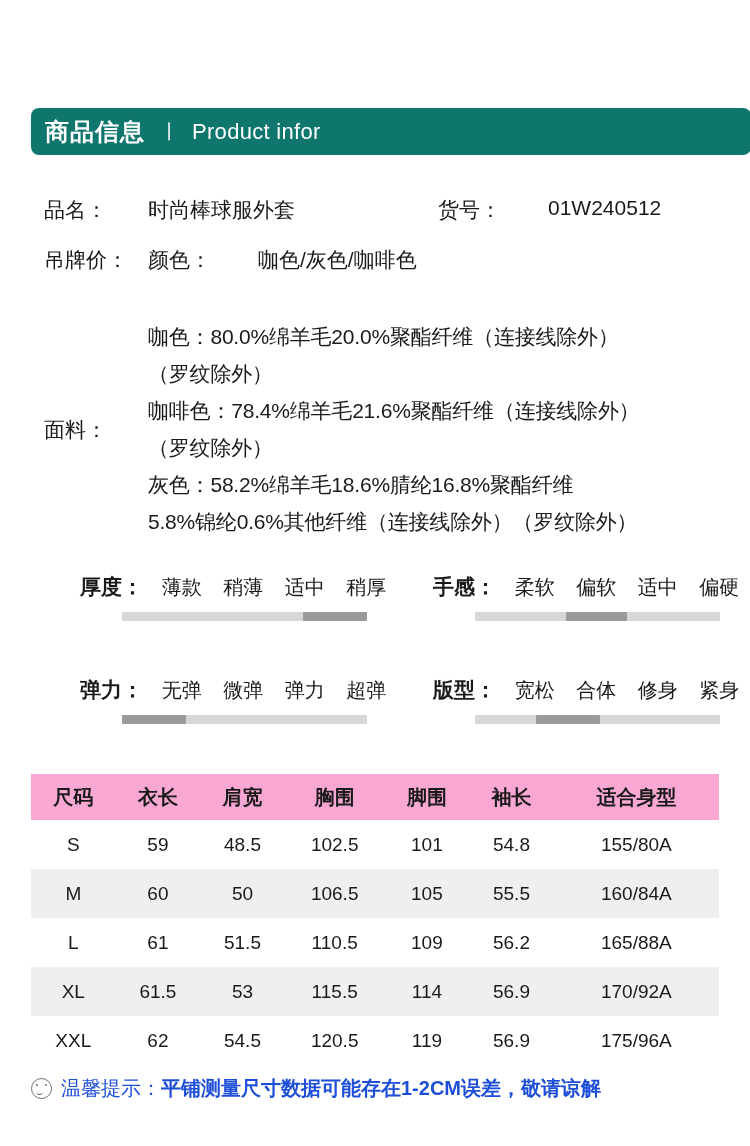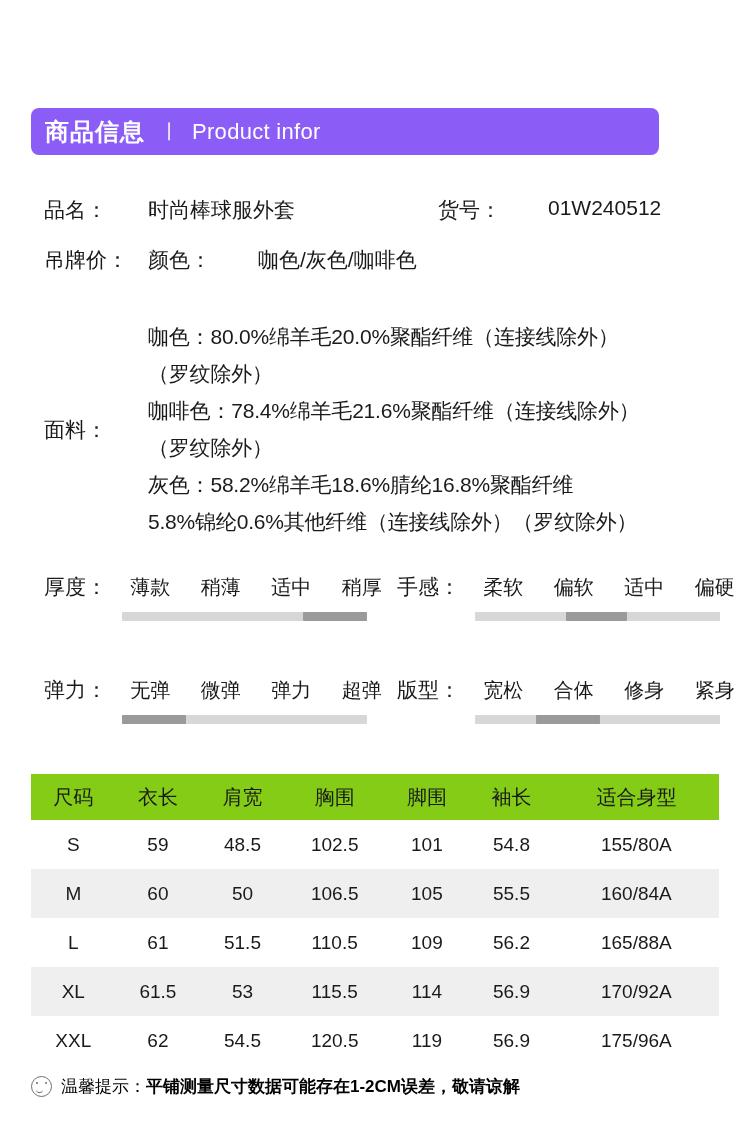--- a/index.html
+++ b/index.html
@@ -19,23 +19,23 @@
     width: 750px;
     height: 1146px;
     overflow: hidden;
   }
 
   
   .banner {
     position: absolute;
     left: 31px;
     top: 108px;
-    width: 628px;
+    width: 720px;
     height: 47px;
-    background: #8b5cf6;
+    background: #0f766e;
     border-radius: 8px;
     display: flex;
     align-items: center;
     padding-left: 14px;
     box-sizing: border-box;
   }
   .banner-cn {
     color: #ffffff;
     font-size: 24px;
     font-weight: bold;
@@ -117,23 +117,24 @@
   .attr {
     width: 353px;
     box-sizing: border-box;
   }
   .attr-head {
     display: flex;
     align-items: baseline;
   }
   .attr-title {
     font-size: 21px;
-    font-weight: normal;
+    font-weight: bold;
     white-space: nowrap;
     margin-right: 8px;
+    margin-left: 36px;
   }
   .attr-opts {
     display: flex;
     flex: 1;
     margin-top: 18px;
   }
   .attr-opt {
     flex: 1;
     text-align: center;
     font-size: 20px;
@@ -167,41 +168,41 @@
   }
   .table td, .table th {
     font-size: 19px;
     font-weight: normal;
     text-align: center;
     height: 47px;
     color: #1a1a1a;
   }
   .table thead td {
     font-size: 20px;
-    font-weight: normal;
-    background: #84cc16;
+    font-weight: bold;
+    background: #f9a8d4;
     height: 44px;
     margin-top: 12px;
   }
   .table tbody tr:nth-child(even) td {
     background: #efefef;
   }
   .table tbody tr:nth-child(odd) td {
     background: #ffffff;
   }
 
   
   .note {
     position: absolute;
     left: 31px;
     top: 1075px;
     display: flex;
     align-items: center;
-    font-size: 17px;
-    color: #000000;
+    font-size: 20px;
+    color: #1d4ed8;
   }
   .smiley {
     width: 19px;
     height: 19px;
     border-radius: 50%;
     border: 1.6px solid #6f6f6f;
     margin-right: 9px;
     position: relative;
     flex: none;
   }

